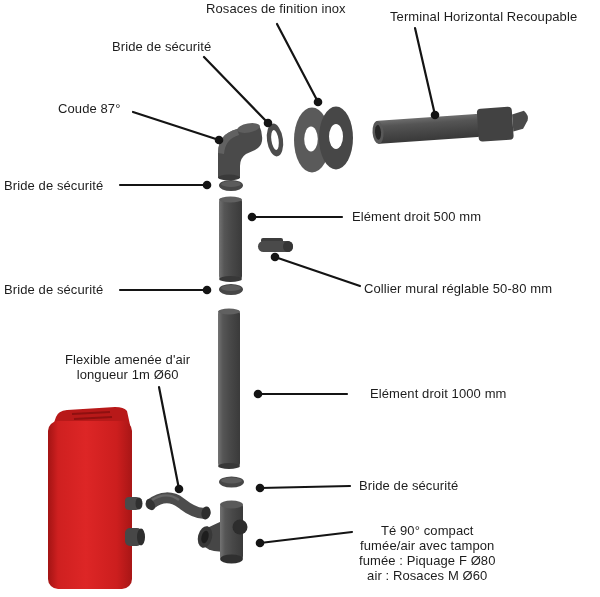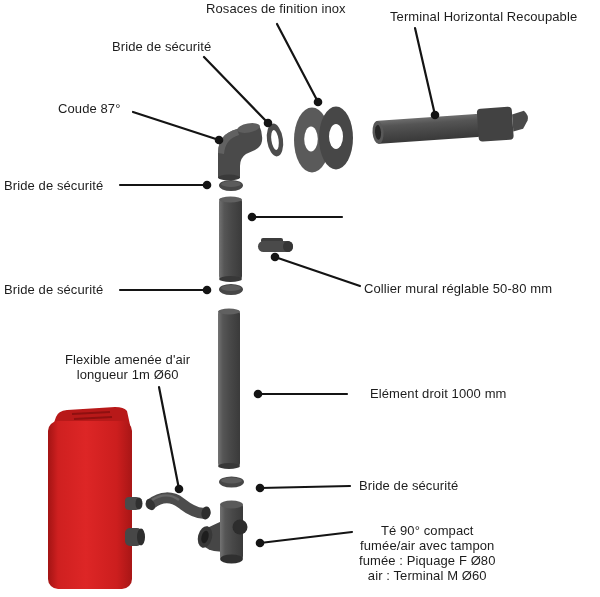--- a/index.html
+++ b/index.html
@@ -197,34 +197,35 @@
   <div class="lbl" style="left:206px;top:1px">Rosaces de finition inox</div>
 
   <div class="lbl" style="left:390px;top:9px">Terminal Horizontal Recoupable</div>
 
   <div class="lbl" style="left:112px;top:39px">Bride de sécurité</div>
 
   <div class="lbl" style="left:58px;top:101px">Coude 87°</div>
 
   <div class="lbl" style="left:4px;top:178px">Bride de sécurité</div>
 
+  <div class="lbl" style="left:352px;top:209px">Elément droit 500 mm</div>
 
   <div class="lbl" style="left:4px;top:282px">Bride de sécurité</div>
 
   <div class="lbl" style="left:364px;top:281px">Collier mural réglable 50-80 mm</div>
 
   <div class="lbl lbl-multi" style="left:65px;top:352px">
     <span class="line">Flexible amenée d'air</span>
     <span class="line">longueur 1m Ø60</span>
   </div>
 
   <div class="lbl" style="left:370px;top:386px">Elément droit 1000 mm</div>
 
   <div class="lbl" style="left:359px;top:478px">Bride de sécurité</div>
 
   <div class="lbl lbl-multi" style="left:359px;top:523px">
     <span class="line">Té 90° compact</span>
     <span class="line">fumée/air avec tampon</span>
     <span class="line">fumée : Piquage F Ø80</span>
-    <span class="line">air : Terminal M Ø60</span>
+    <span class="line">air : Rosaces M Ø60</span>
   </div>
 
 </div>
 
 </body></html>

